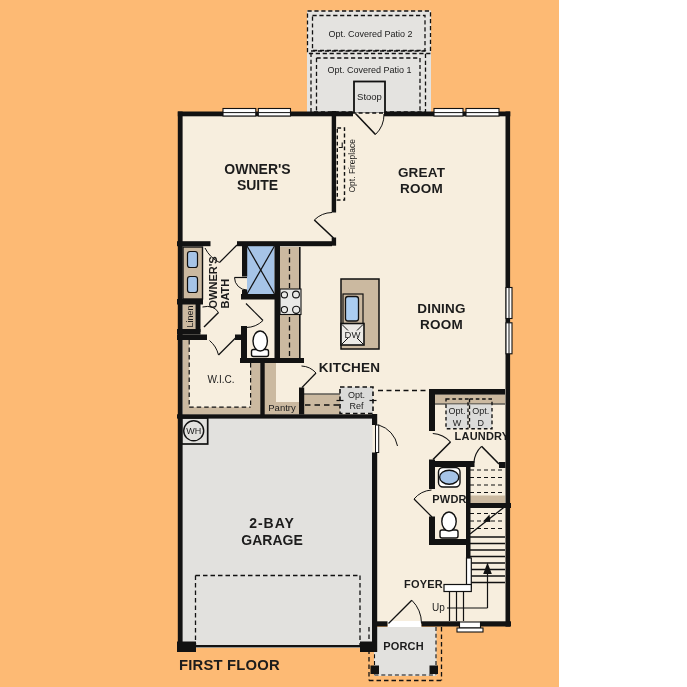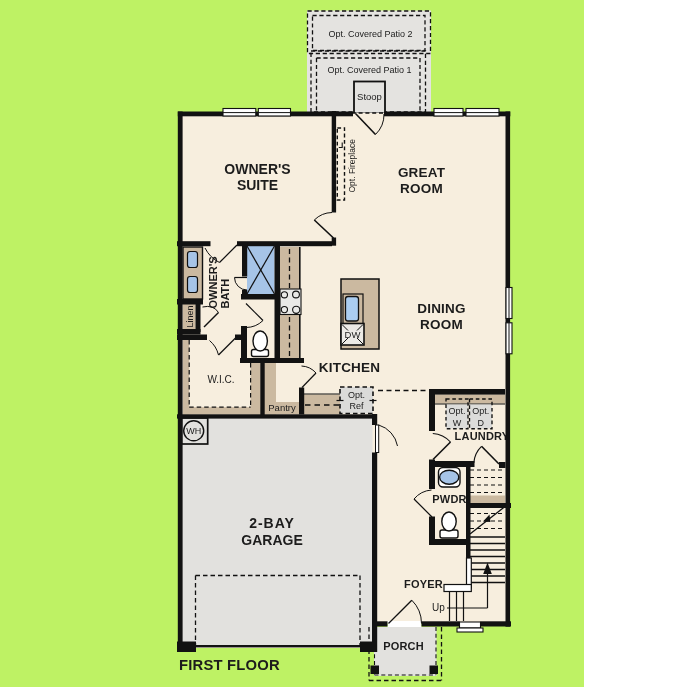--- a/index.html
+++ b/index.html
@@ -1,16 +1,16 @@
 <!DOCTYPE html>
 <html><head>
 <meta charset="utf-8">
 <style>
   html,body{margin:0;padding:0;background:#ffffff;}
-  .page{width:559px;height:687px;position:relative;background:#bef264;overflow:hidden;padding-left:25px;}
+  .page{width:559px;height:687px;position:relative;background:#fdba74;overflow:hidden;}
   svg{position:absolute;left:0;top:0;}
   text{font-family:"Liberation Sans",sans-serif;fill:#1c1c1c;}
   .big{font-size:13.5px;font-weight:bold;letter-spacing:.2px;}
   .big14{font-size:14px;font-weight:bold;}
   .med{font-size:11px;font-weight:bold;letter-spacing:.2px;}
   .sm{font-size:9px;}.sm95{font-size:9.5px;}
   .sm10{font-size:10px;}
   .title{font-size:14.8px;font-weight:bold;letter-spacing:.2px;}
 </style>
 </head>

